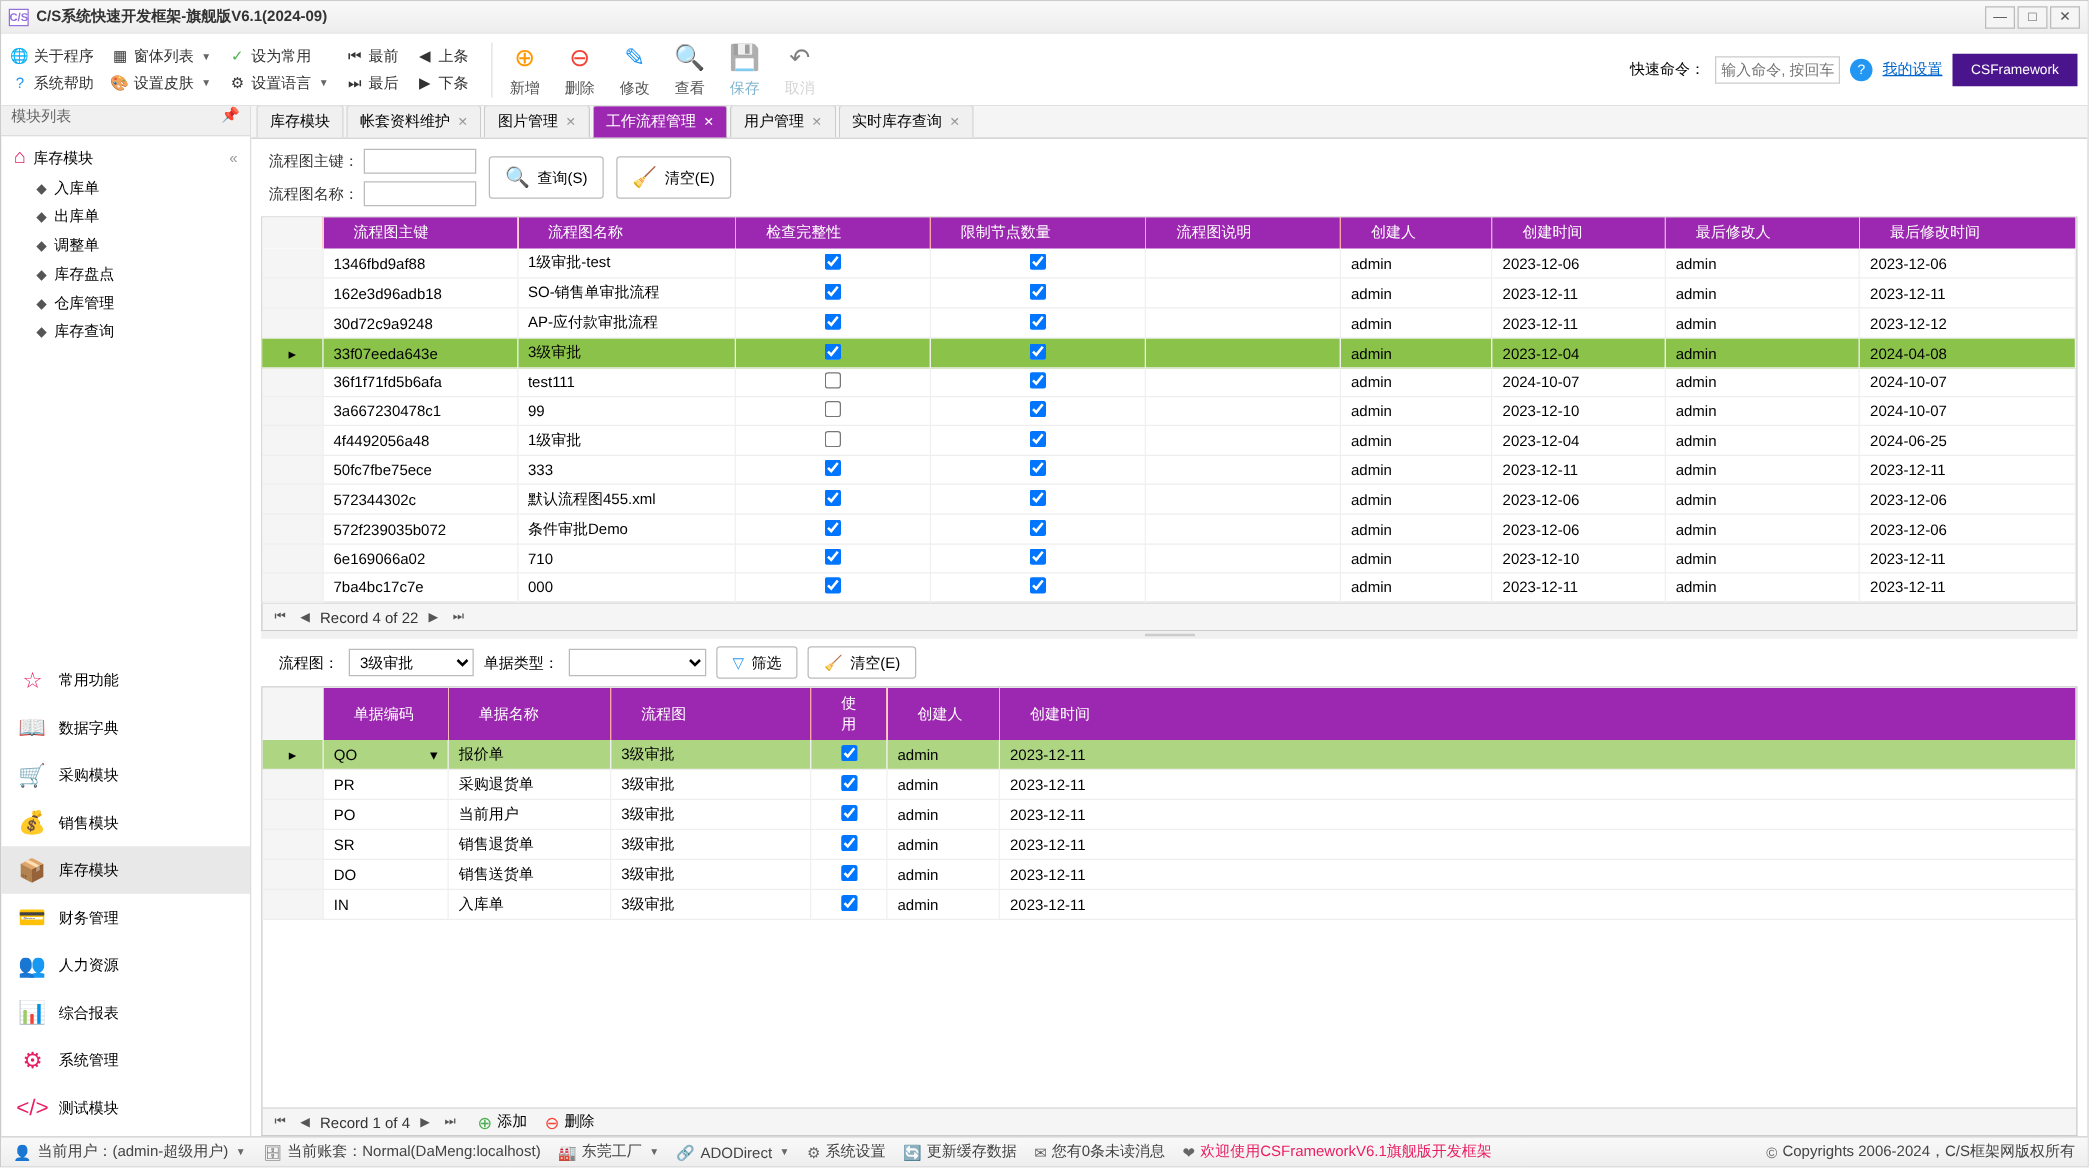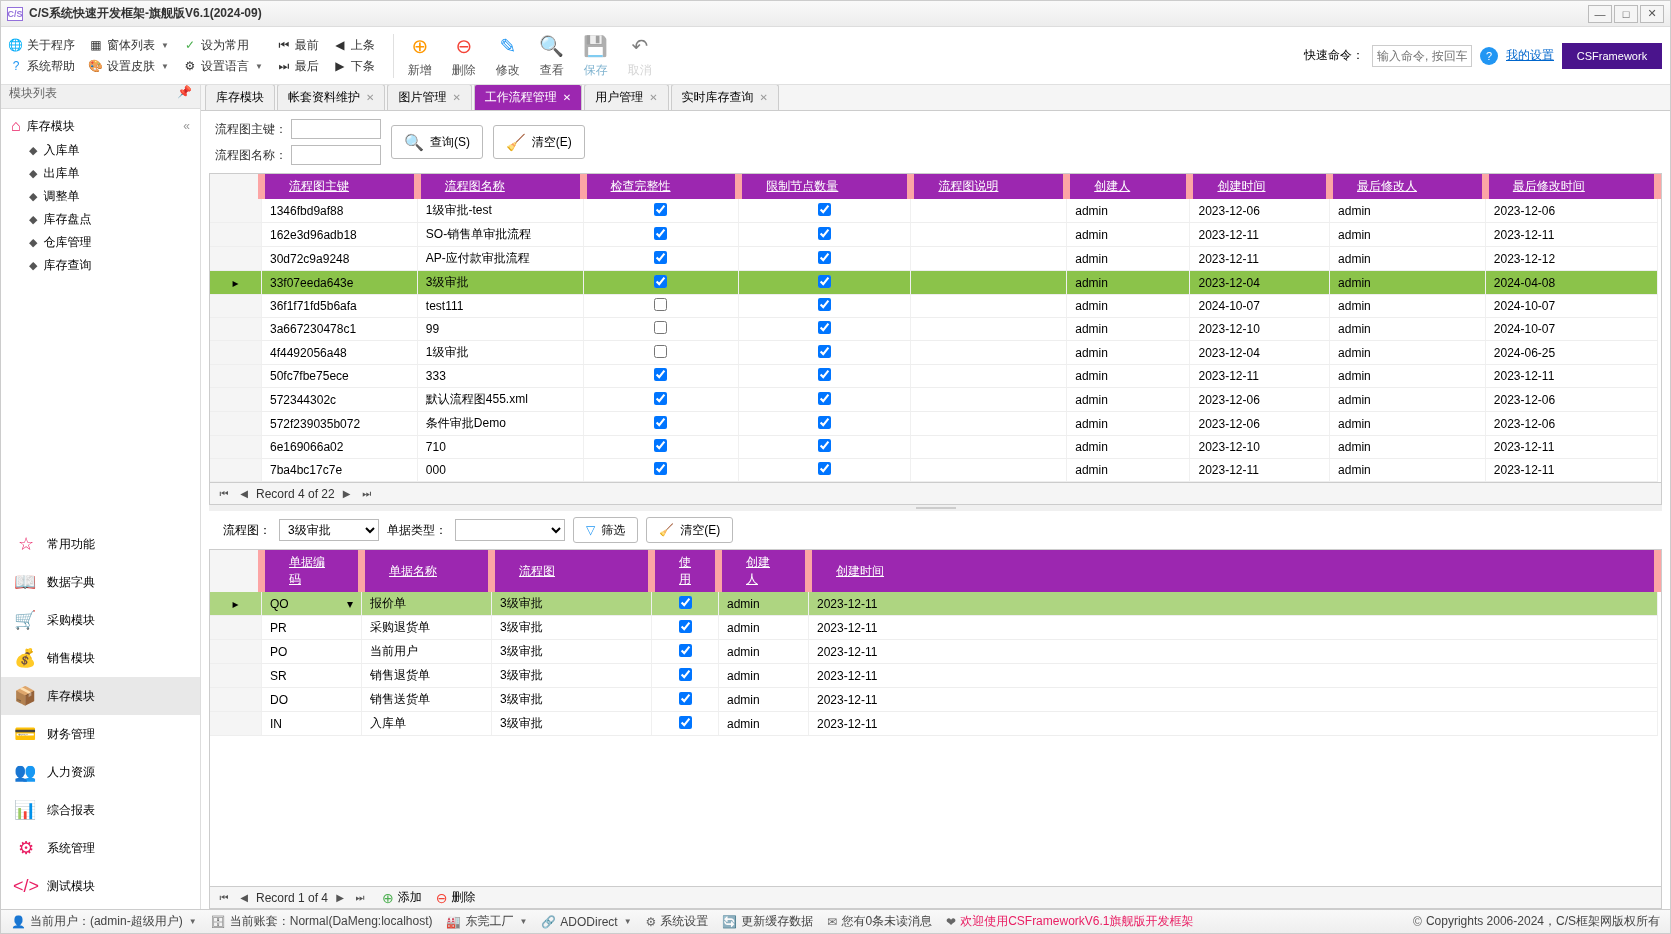--- a/index.html
+++ b/index.html
@@ -45,21 +45,21 @@
 .tab.active .tx{color:#fff;}
 .filterbar{padding:8px 14px;display:flex;align-items:center;gap:10px;flex-wrap:wrap;}
 .fgroup{display:flex;align-items:center;gap:4px;}
 .fgroup label{color:#333;}
 .fgroup input{height:20px;width:90px;border:1px solid #bbb;padding:0 4px;}
 .btn{height:34px;padding:0 12px;background:#fff;border:1px solid #bbb;display:inline-flex;align-items:center;gap:6px;cursor:pointer;border-radius:3px;}
 .btn .bicon{font-size:16px;}
 .grid-wrap{flex:1;display:flex;flex-direction:column;overflow:hidden;padding:0 8px;}
 .grid{border:1px solid #ccc;overflow:auto;}
 .grid table{width:100%;border-collapse:collapse;}
-.grid th{background:#9c27b0;color:#fff;font-weight:normal;text-align:left;padding:4px 24px;border-right:7px solid #fca5a5;position:sticky;top:0;text-decoration:underline;}
+.grid th{background:#9c27b0;color:#fff;font-weight:normal;text-align:left;padding:4px 24px;border-right:1px solid #fca5a5;position:sticky;top:0;}
 .grid td{padding:3px 8px;border-bottom:1px solid #eee;border-right:1px solid #f0f0f0;white-space:nowrap;}
 .grid tr.sel td{background:#8bc34a;}
 .grid tr.editing td{background:#aed581;}
 .grid .rowind{width:18px;text-align:center;background:#f5f5f5;}
 .grid .chk{text-align:center;}
 .grid input[type=checkbox]{cursor:pointer;}
 .navbar{height:22px;background:#f5f5f5;border:1px solid #ccc;border-top:none;display:flex;align-items:center;gap:4px;padding:0 6px;}
 .navbar .nbtn{width:16px;height:16px;display:flex;align-items:center;justify-content:center;cursor:pointer;color:#555;font-size:10px;}
 .navbar .rec{color:#333;}
 .splitter{height:6px;background:#f0f0f0;cursor:row-resize;display:flex;align-items:center;justify-content:center;}

